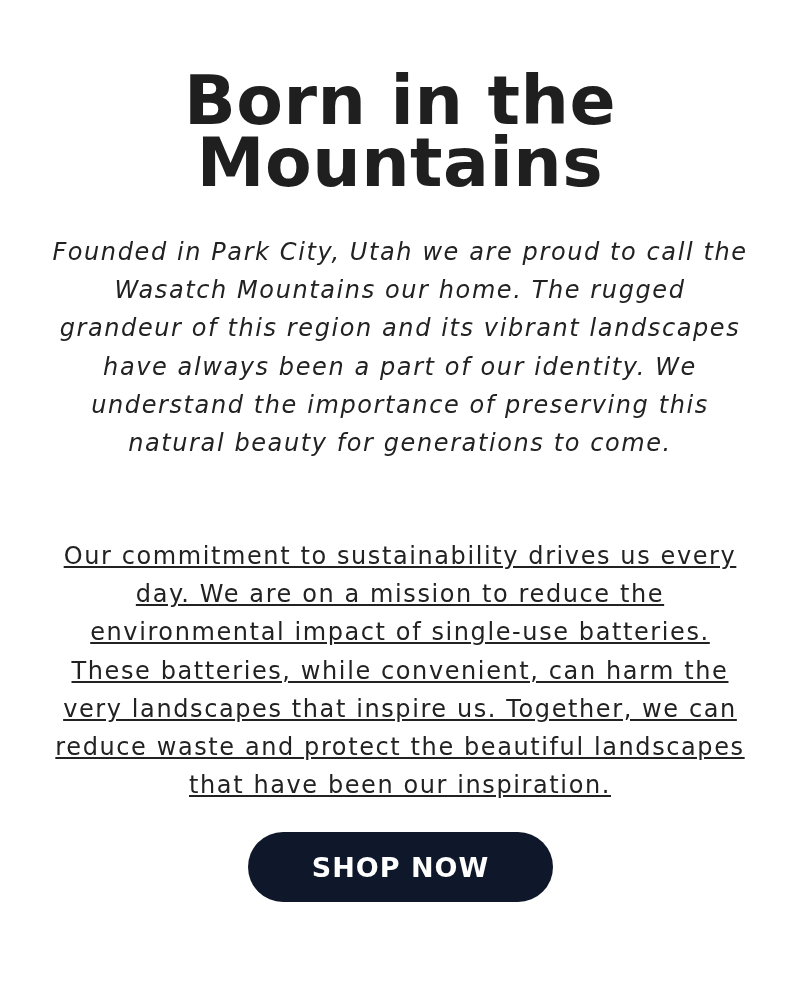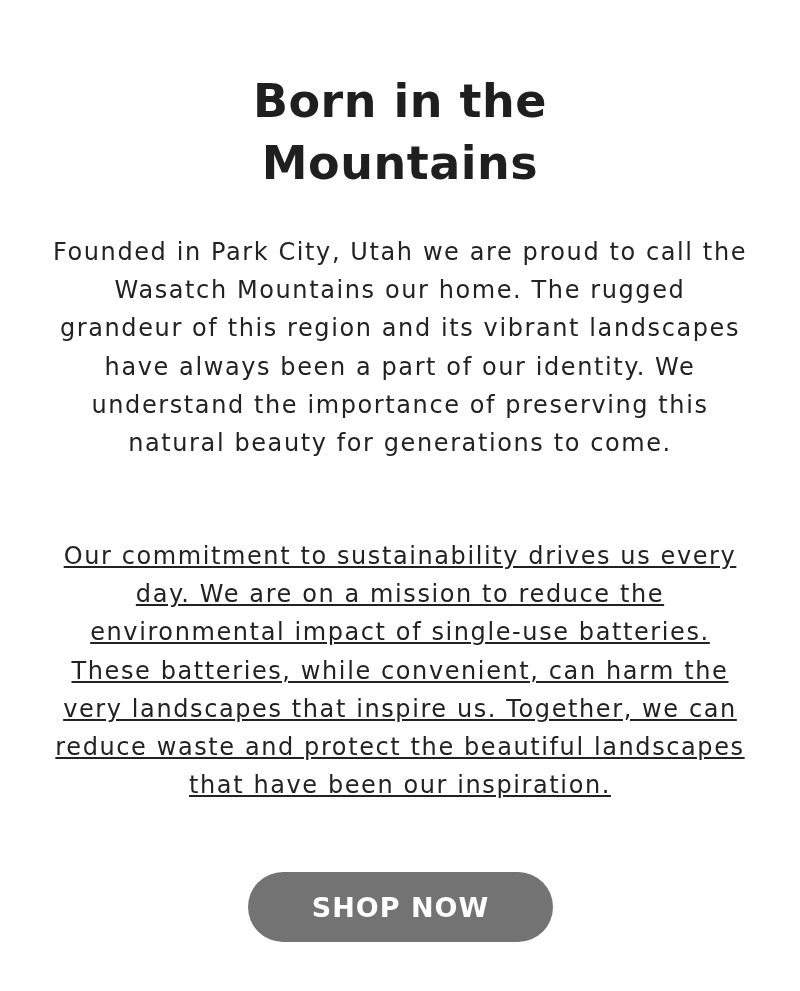--- a/index.html
+++ b/index.html
@@ -1,34 +1,34 @@
 <!DOCTYPE html>
 <html><head>
 <meta charset="utf-8">
 <style>
   html, body { margin: 0; padding: 0; background: #ffffff; }
   body { width: 800px; height: 991px; position: relative; overflow: hidden; }
   .wrap { position: absolute; left: 0; top: 0; width: 800px; text-align: center; }
   .title {
     position: absolute; left: 0; width: 800px; top: 70px;
     font-family: "DejaVu Sans", sans-serif; font-weight: bold;
-    font-size: 46px; line-height: 62px; color: #1f1f1f; margin: 0;
+    font-size: 68px; line-height: 62px; color: #1f1f1f; margin: 0;
     letter-spacing: 0.5px;
   }
   .para {
     position: absolute; left: 50px; width: 700px;
     font-family: "DejaVu Sans", sans-serif; font-size: 24px;
     line-height: 38.2px; color: #222222; letter-spacing: 1.6px; margin: 0;
     text-align: center;
   }
-  .p1 { top: 233px; }
+  .p1 { top: 233px; font-style: italic; }
   .p2 { top: 537px; text-decoration: underline; }
   .btn {
-    position: absolute; left: 248px; top: 872px; width: 305px; height: 70px;
-    background: #737373; border-radius: 35px; border: none;
+    position: absolute; left: 248px; top: 832px; width: 305px; height: 70px;
+    background: #0f172a; border-radius: 35px; border: none;
     color: #ffffff; font-family: "DejaVu Sans", sans-serif; font-weight: bold;
     font-size: 27px; letter-spacing: 1px; display: flex; align-items: center; justify-content: center;
     cursor: pointer;
   }
 </style>
 </head>
 <body>
 
 <div class="wrap">
   <h1 class="title">

